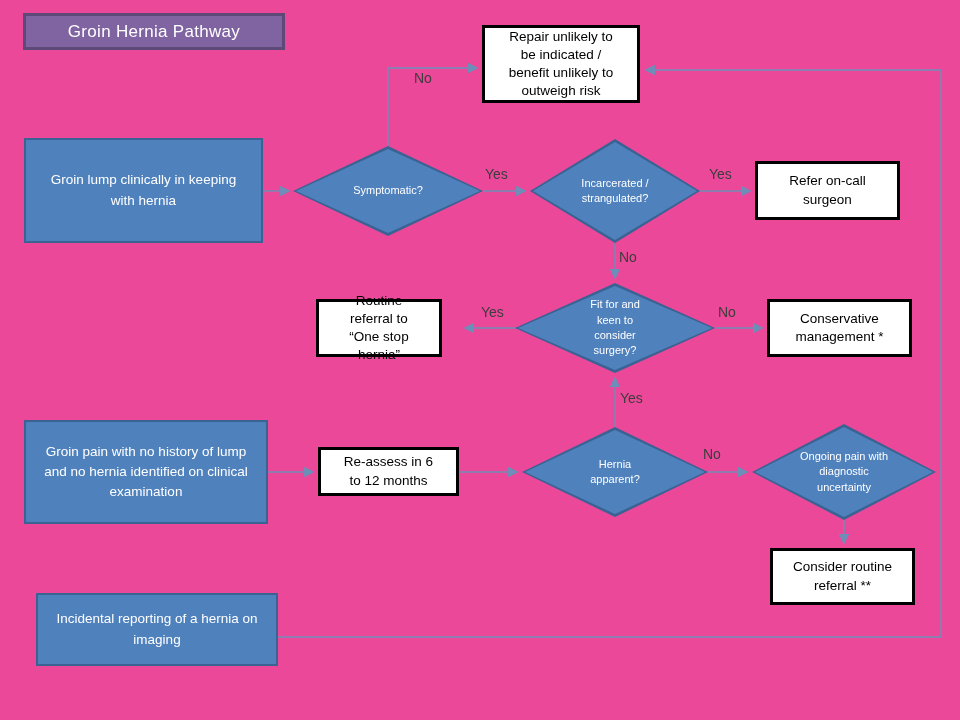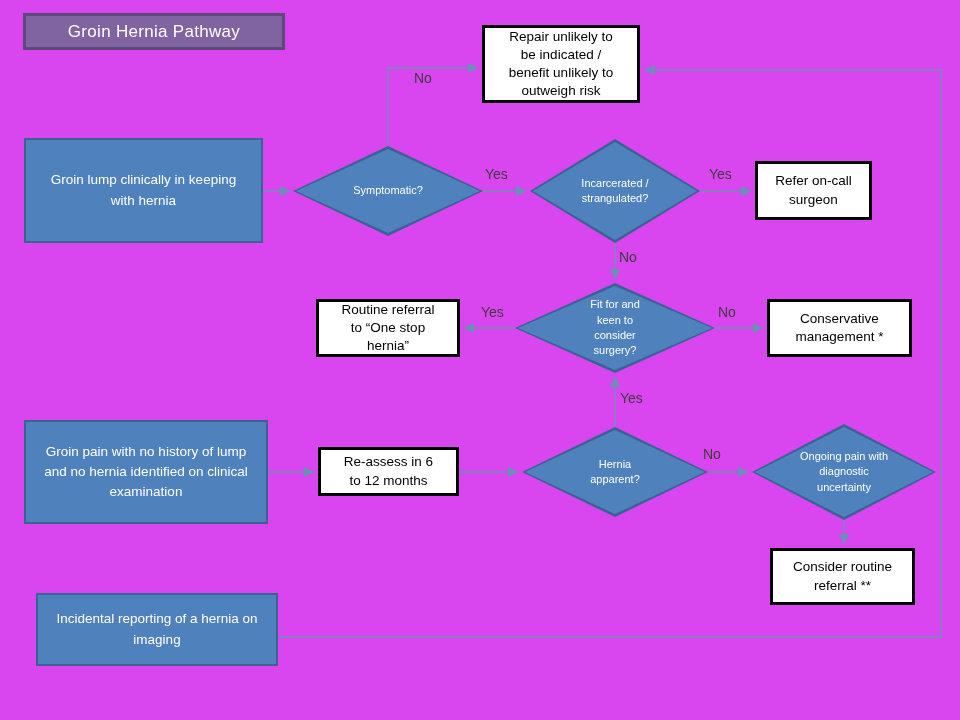--- a/index.html
+++ b/index.html
@@ -1,16 +1,16 @@
 <!DOCTYPE html>
 <html style="--blue-fill: #4f81bd; --blue-border: #3a6293; --purple-fill: #8064a2; --purple-border: #5d4a78; --line: #6d8eb8;"><head>
 <meta charset="utf-8">
 <style>
   html,body{margin:0;padding:0;background:#fff;}
-  #canvas{position:relative;width:960px;height:720px;background:#d946ef;overflow:hidden;
+  #canvas{position:relative;width:960px;height:720px;background:#ec4899;overflow:hidden;
           font-family:"Liberation Sans","DejaVu Sans",sans-serif;}
   svg.connectors{position:absolute;left:0;top:0;width:960px;height:720px;z-index:1;}
 
   .shape{position:absolute;display:flex;align-items:center;justify-content:center;
          text-align:center;box-sizing:border-box;z-index:2;}
 
   .title-box{background:var(--purple-fill);border:3px solid var(--purple-border);
              color:#fff;font-size:17px;letter-spacing:.3px;}
 
   .blue-box{background:var(--blue-fill);border:2px solid var(--blue-border);
@@ -50,22 +50,22 @@
     <path d="M268,472 L313,472" marker-end="url(#arr)"></path>
     <path d="M459,472 L517,472" marker-end="url(#arr)"></path>
     <path d="M708,472 L747,472" marker-end="url(#arr)"></path>
     <path d="M844,520 L844,543" marker-end="url(#arr)"></path>
     <path d="M266,637 L941,637 L941,70 L646,70" marker-end="url(#arr)"></path>
   </svg>
 
   <div class="shape title-box" style="left:23px;top:13px;width:262px;height:37px;">Groin Hernia Pathway</div>
 
   <div class="shape white-box" style="left:482px;top:25px;width:158px;height:78px;">Repair unlikely to be indicated / benefit unlikely to outweigh risk</div>
-  <div class="shape white-box" style="left:755px;top:161px;width:117px;height:59px;">Refer on-call surgeon</div>
-  <div class="shape white-box" style="left:316px;top:299px;width:144px;height:58px;">Routine referral to “One stop hernia”</div>
+  <div class="shape white-box" style="left:755px;top:161px;width:145px;height:59px;">Refer on-call surgeon</div>
+  <div class="shape white-box" style="left:316px;top:299px;width:126px;height:58px;">Routine referral to “One stop hernia”</div>
   <div class="shape white-box" style="left:767px;top:299px;width:145px;height:58px;">Conservative management *</div>
   <div class="shape white-box" style="left:318px;top:447px;width:141px;height:49px;">Re-assess in 6 to 12 months</div>
   <div class="shape blue-box" style="left:24px;top:138px;width:239px;height:105px;">Groin lump clinically in keeping with hernia</div>
 
   <div class="shape white-box" style="left:770px;top:548px;width:145px;height:57px;">Consider routine referral **</div>
   <div class="shape blue-box" style="left:24px;top:420px;width:244px;height:104px;">Groin pain with no history of lump and no hernia identified on clinical examination</div>
   <div class="shape blue-box" style="left:36px;top:593px;width:242px;height:73px;">Incidental reporting of a hernia on imaging</div>
 
   <div class="diamond" style="left:293px;top:146px;width:190px;height:90px;">
     <div class="d-border"></div>

